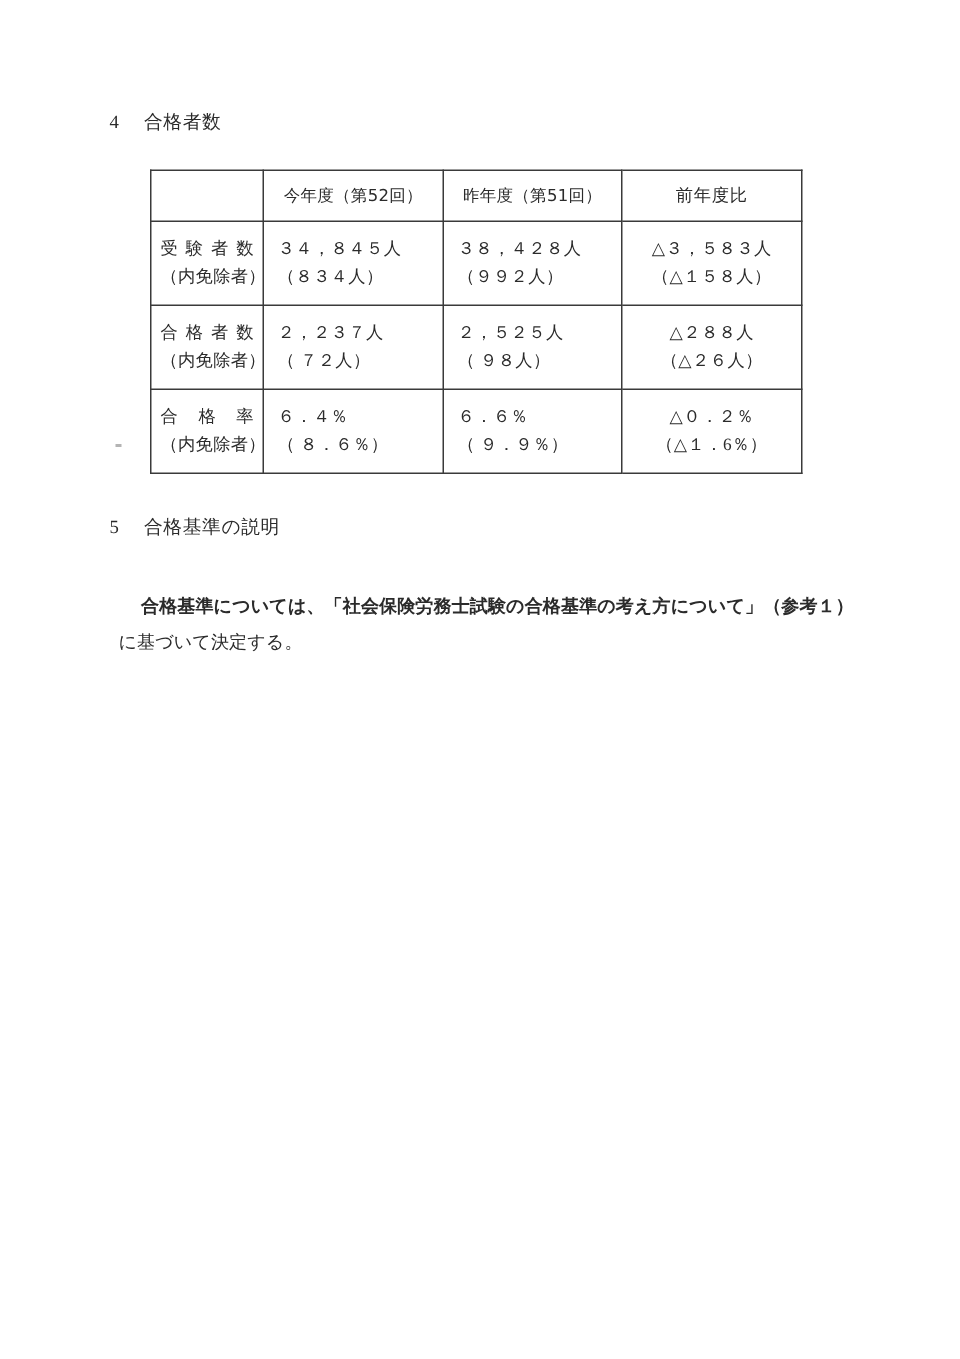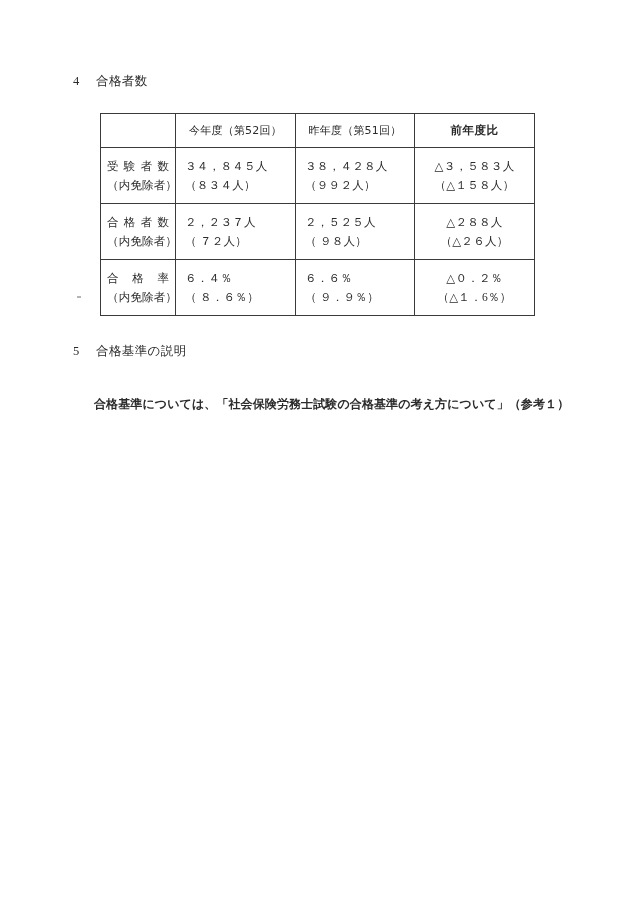--- a/index.html
+++ b/index.html
@@ -64,21 +64,21 @@
   table.stats td {
     border: 1px solid #3a3a3a;
     padding: 0;
     vertical-align: middle;
   }
 
   
   table.stats thead th {
     height: 33px;
     text-align: center;
-    font-weight: bold;
+    font-weight: normal;
     letter-spacing: 0.5px;
     white-space: nowrap;
   }
   table.stats thead th.bold-head {
     font-weight: normal;
     font-family: "DejaVu Sans", "Liberation Sans", sans-serif;
     font-size: 11px;
     letter-spacing: 0.2px;
   }
   table.stats thead th.plain-head {
@@ -270,15 +270,16 @@
   </div>
 
   <div class="speck"></div>
 
   <div class="section-heading" id="heading-5">
     <span class="sec-num">5</span><span>合格基準の説明</span>
   </div>
 
   <div class="body-para">
     <span class="p-line indent">合格基準については、「社会保険労務士試験の合格基準の考え方について」（参考１）</span>
+    <span class="p-line">に基づいて決定する。</span>
   </div>
 
 </div>
 
 </body></html>

